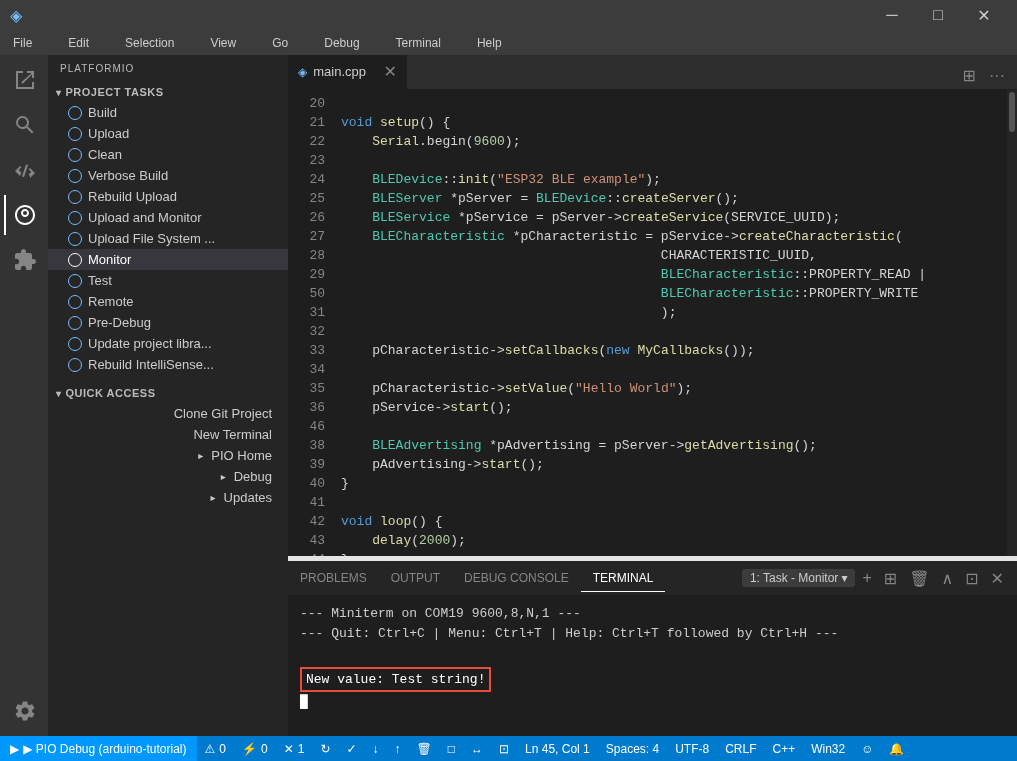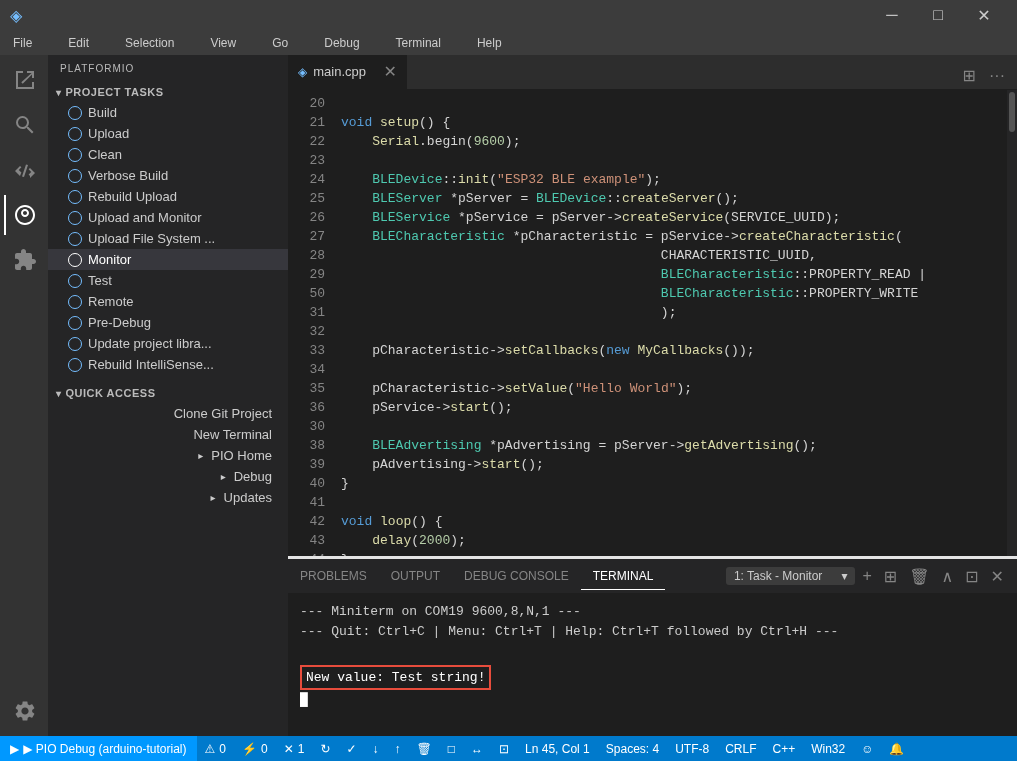--- a/index.html
+++ b/index.html
@@ -61,27 +61,27 @@
     .code-line { white-space: pre; }
 
     
     .kw { color: #569cd6; }
     .fn { color: #dcdcaa; }
     .str { color: #ce9178; }
     .num { color: #b5cea8; }
     .cls { color: #4ec9b0; }
 
     
-    .terminal-panel { height: 180px; background: #1e1e1e; border-top: 3px solid #e5e5e5; display: flex; flex-direction: column; }
+    .terminal-panel { height: 180px; background: #1e1e1e; border-top: 5px solid #e5e5e5; display: flex; flex-direction: column; }
     .terminal-tabs { height: 35px; background: #252526; display: flex; align-items: center; border-bottom: 1px solid #1e1e1e; }
     .terminal-tab { padding: 6px 12px; font-size: 12px; color: #858585; cursor: pointer; }
     .terminal-tab.active { color: #fff; border-bottom: 1px solid #fff; }
     .terminal-tab-controls { margin-left: auto; display: flex; align-items: center; gap: 2px; padding: 0 8px; }
     .terminal-tab-btn { color: #858585; cursor: pointer; font-size: 16px; padding: 4px 5px; }
-    .terminal-dropdown { display: flex; align-items: center; gap: 19px; background: #3c3c3c; padding: 2px 8px; border-radius: 3px; color: #ccc; font-size: 12px; cursor: pointer; }
+    .terminal-dropdown { display: flex; align-items: center; gap: 3px; background: #3c3c3c; padding: 2px 8px; border-radius: 3px; color: #ccc; font-size: 12px; cursor: pointer; }
 
     .terminal-content { flex: 1; padding: 8px 12px; font-family: 'Courier New', monospace; font-size: 13px; color: #ccc; overflow: auto; }
     .terminal-line { line-height: 1.5; }
     .terminal-highlight { background: transparent; border: 2px solid #e74c3c; padding: 1px 4px; color: #fff; display: inline-block; margin-top: 4px; }
 
     
     .statusbar { height: 25px; background: #007acc; display: flex; align-items: center; font-size: 12px; color: #fff; }
     .status-left { display: flex; align-items: center; height: 100%; }
     .status-item { padding: 0 8px; display: flex; align-items: center; gap: 4px; height: 100%; cursor: pointer; }
     .status-right { display: flex; align-items: center; height: 100%; }
@@ -264,21 +264,21 @@
         <div>27</div>
         <div>28</div>
         <div>29</div>
         <div>50</div>
         <div>31</div>
         <div>32</div>
         <div>33</div>
         <div>34</div>
         <div>35</div>
         <div>36</div>
-        <div>30</div>
+        <div>46</div>
         <div>38</div>
         <div>39</div>
         <div>40</div>
         <div>41</div>
         <div>42</div>
         <div>43</div>
         <div>44</div>
 
       </div>
       <div class="code-content">

